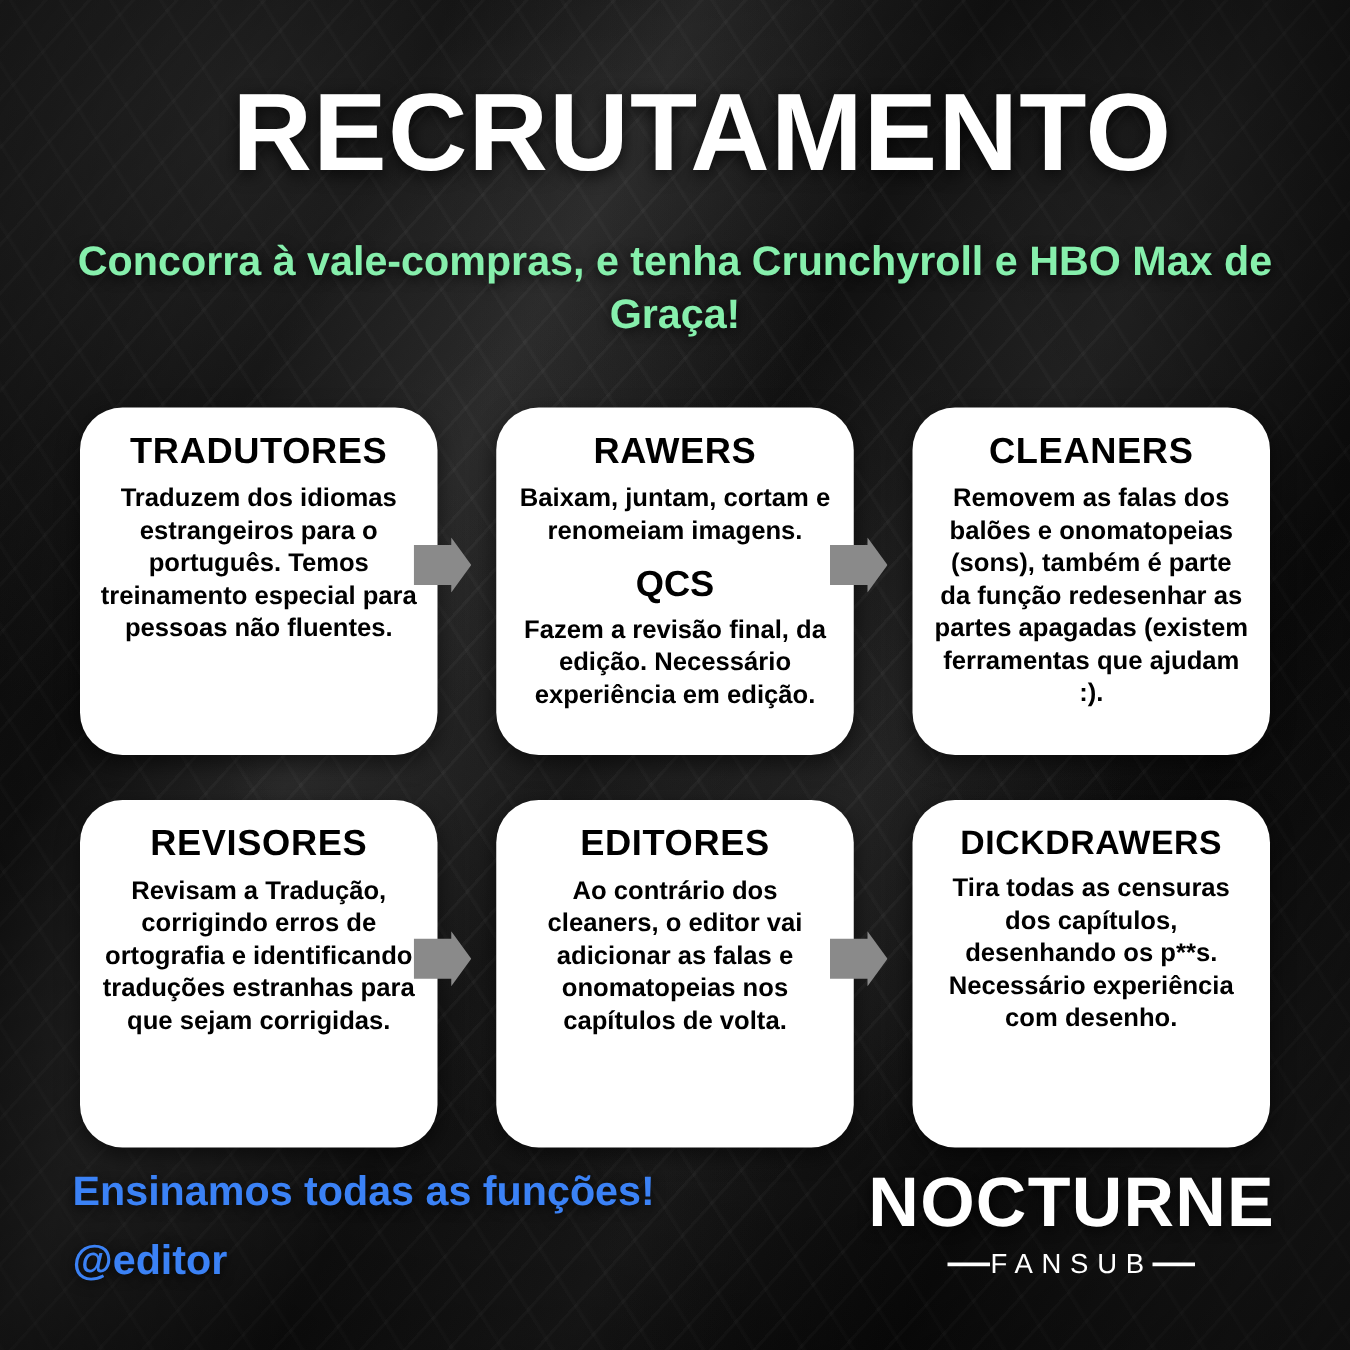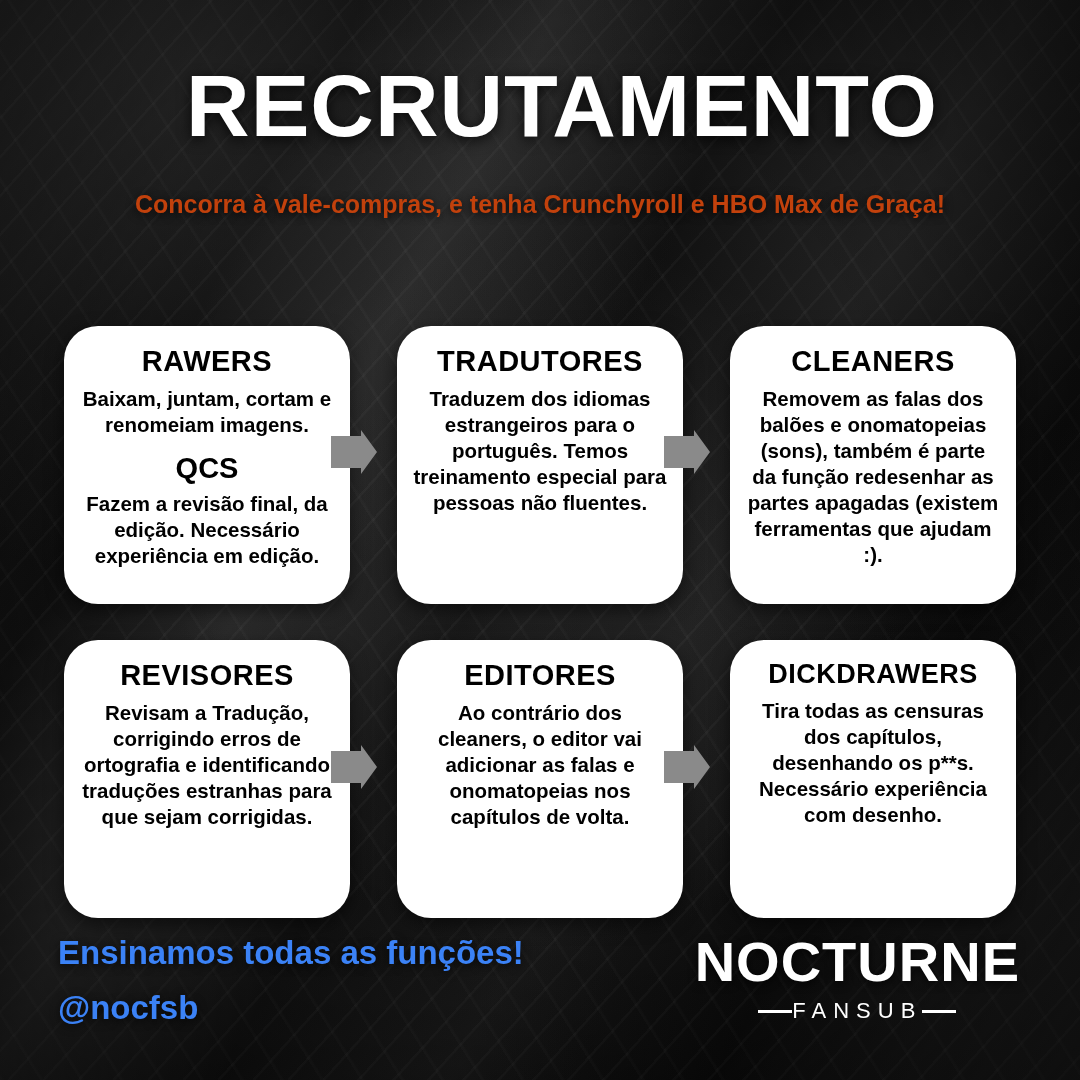--- a/index.html
+++ b/index.html
@@ -65,22 +65,22 @@
     line-height: 1;
     text-shadow: 0 3px 14px rgba(0,0,0,0.8);
     padding-left: 44px;
   }
   .subtitle {
     position: absolute;
     top: 188px;
     left: 60px;
     right: 60px;
     text-align: center;
-    color: #c2410c;
-    font-size: 25px;
+    color: #86efac;
+    font-size: 33px;
     font-weight: 700;
     line-height: 1.28;
     text-shadow: 0 2px 10px rgba(0,0,0,0.8);
   }
 
   
   .grid {
     position: absolute;
     top: 326px;
     left: 64px;
@@ -195,32 +195,32 @@
   <div class="vignette"></div>
 
   <div class="content">
 
     <div class="title">RECRUTAMENTO</div>
     <div class="subtitle">Concorra à vale-compras, e tenha Crunchyroll e HBO Max de Graça!</div>
 
     <div class="grid">
 
       <div class="card">
+        <div class="card-title">TRADUTORES</div>
+        <div class="card-body">Traduzem dos idiomas estrangeiros para o português. Temos treinamento especial para pessoas não fluentes.</div>
+      </div>
+
+      <div class="card">
         <div class="card-title">RAWERS</div>
         <div class="card-body">Baixam, juntam, cortam e renomeiam imagens.</div>
         <div class="card-subtitle">QCS</div>
         <div class="card-body">Fazem a revisão final, da edição. Necessário experiência em edição.</div>
       </div>
 
       <div class="card">
-        <div class="card-title">TRADUTORES</div>
-        <div class="card-body">Traduzem dos idiomas estrangeiros para o português. Temos treinamento especial para pessoas não fluentes.</div>
-      </div>
-
-      <div class="card">
         <div class="card-title">CLEANERS</div>
         <div class="card-body">Removem as falas dos balões e onomatopeias (sons), também é parte da função redesenhar as partes apagadas (existem ferramentas que ajudam :).</div>
       </div>
 
       <div class="card">
         <div class="card-title">REVISORES</div>
         <div class="card-body">Revisam a Tradução, corrigindo erros de ortografia e identificando traduções estranhas para que sejam corrigidas.</div>
       </div>
 
       <div class="card">
@@ -251,21 +251,21 @@
       </svg>
     </div>
     <div class="arrow a4">
       <svg viewBox="0 0 46 44" xmlns="http://www.w3.org/2000/svg" aria-hidden="true">
         <polygon points="0,6 30,6 30,0 46,22 30,44 30,38 0,38" fill="currentColor"></polygon>
       </svg>
     </div>
 
     <div class="footer-left">
       <div class="footer-tagline">Ensinamos todas as funções!</div>
-      <div class="footer-handle">@nocfsb</div>
+      <div class="footer-handle">@editor</div>
     </div>
 
     <div class="brand">
       <div class="brand-name">NOCTURNE</div>
       <div class="brand-sub-wrap">
         <span class="brand-rule"></span>
         <span class="brand-sub">FANSUB</span>
         <span class="brand-rule"></span>
       </div>
     </div>

